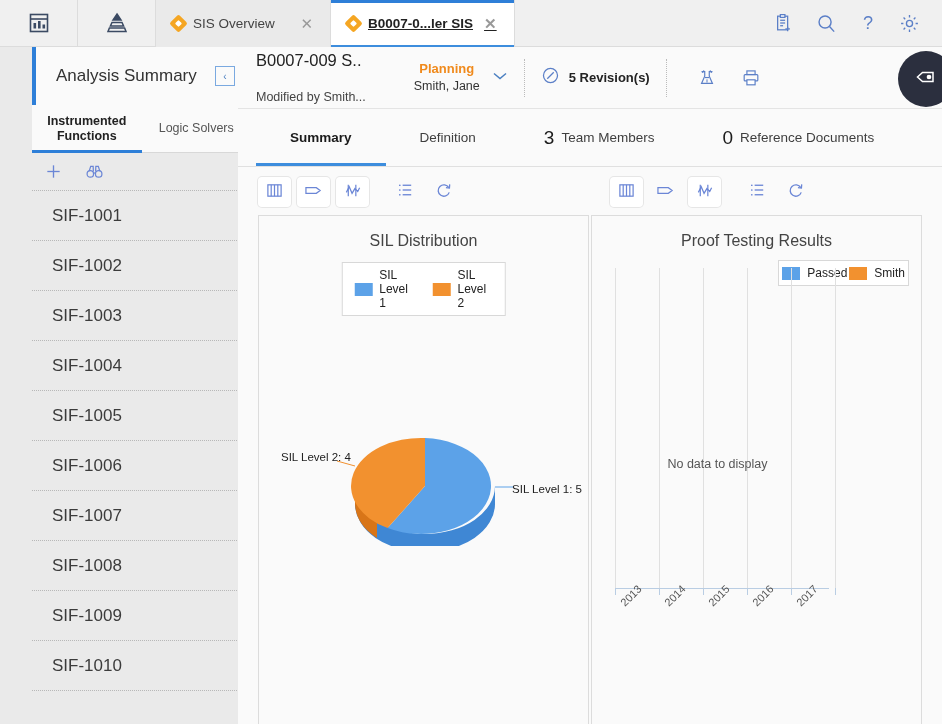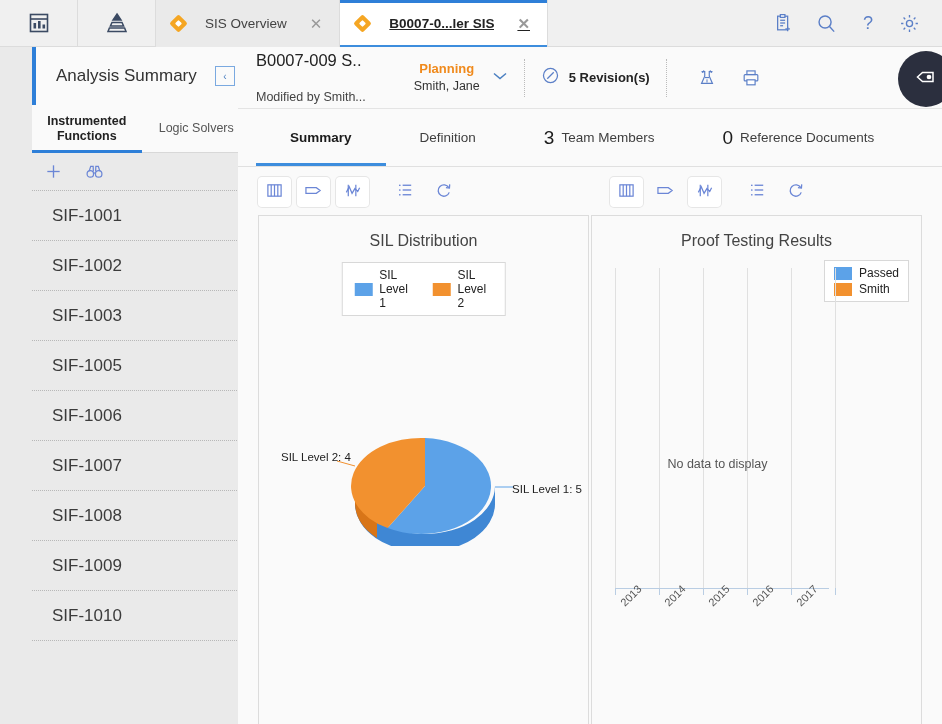--- a/index.html
+++ b/index.html
@@ -22,21 +22,21 @@
   .topbar-btn {
     width: 78px; display: flex; align-items: center; justify-content: center;
     border-right: 1px solid #dcdcdc;
     cursor: pointer;
   }
   .topbar-btn svg { display: block; }
 
   .tabstrip { display: flex; align-items: stretch; height: 47px; }
   .browser-tab {
     position: relative;
-    display: flex; align-items: center; gap: 20px;
+    display: flex; align-items: center; gap: 8px;
     padding: 0 14px 0 16px;
     min-width: 175px;
     background: #eaeaea;
     border-right: 1px solid #dcdcdc;
     cursor: pointer;
     font-size: 13.5px;
     color: #444;
   }
   .browser-tab.active {
     background: #ffffff;
@@ -193,21 +193,21 @@
 
   
   .legend-h {
     position: absolute; left: 50%; transform: translateX(-50%); top: 46px;
     background: #fff; border: 1px solid #d8d8d8;
     display: flex; align-items: center; gap: 18px; padding: 5px 12px;
   }
   .legend-v {
     position: absolute; right: 12px; top: 44px;
     background: #fff; border: 1px solid #d8d8d8;
-    display: flex; flex-direction: column; gap: 2px; padding: 5px 9px;
+    display: flex; flex-direction: row; gap: 2px; padding: 5px 3px;
   }
   .lg-item { display: flex; align-items: center; gap: 7px; font-size: 12px; color: #222; }
   .lg-sw { width: 18px; height: 13px; flex: none; }
 
   
   .pie-wrap { position: absolute; left: 0; top: 150px; width: 100%; height: 180px; }
   .pie-label {
     position: absolute; font-size: 11.5px; color: #222; white-space: nowrap;
   }
   .pl-left { left: 22px; top: 85px; }
@@ -336,20 +336,23 @@
 
     <div class="sif-list">
       <div class="sif-item">
           <span>SIF-1001</span>
         </div>
       <div class="sif-item">
           <span>SIF-1002</span>
         </div>
       <div class="sif-item">
           <span>SIF-1003</span>
+        </div>
+      <div class="sif-item">
+          <span>SIF-1004</span>
         </div>
       <div class="sif-item">
           <span>SIF-1005</span>
         </div>
       <div class="sif-item">
           <span>SIF-1006</span>
         </div>
       <div class="sif-item">
           <span>SIF-1007</span>
         </div>

